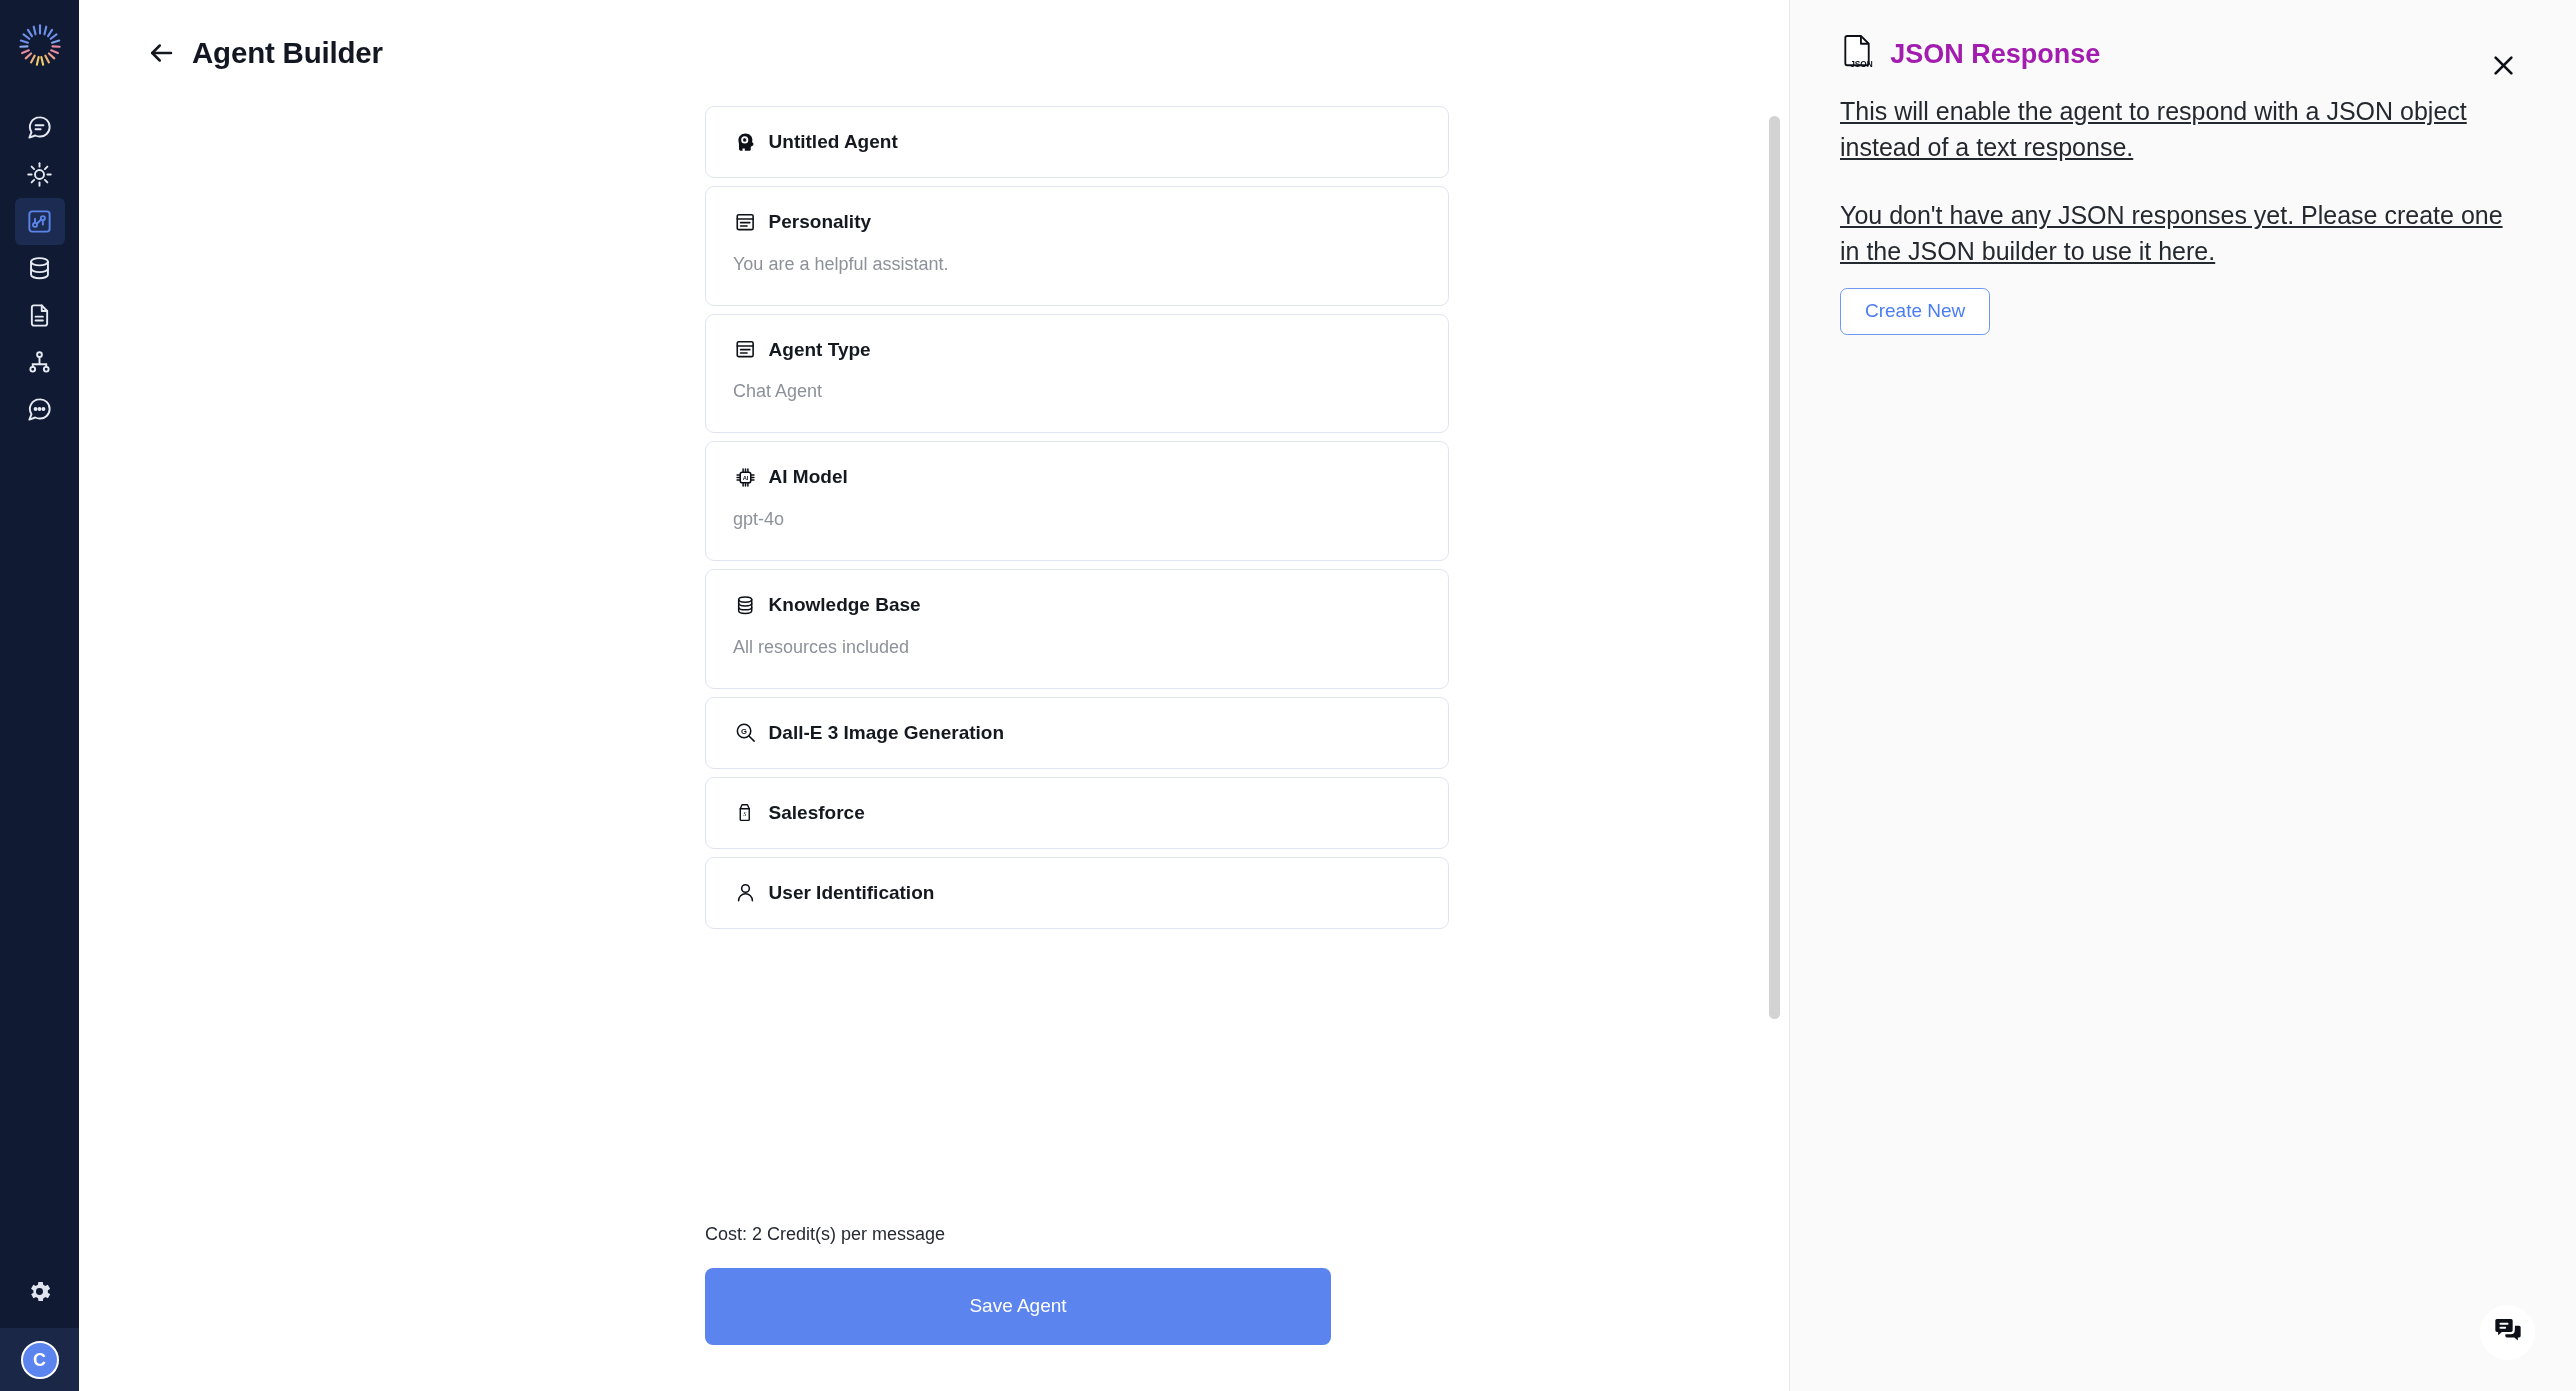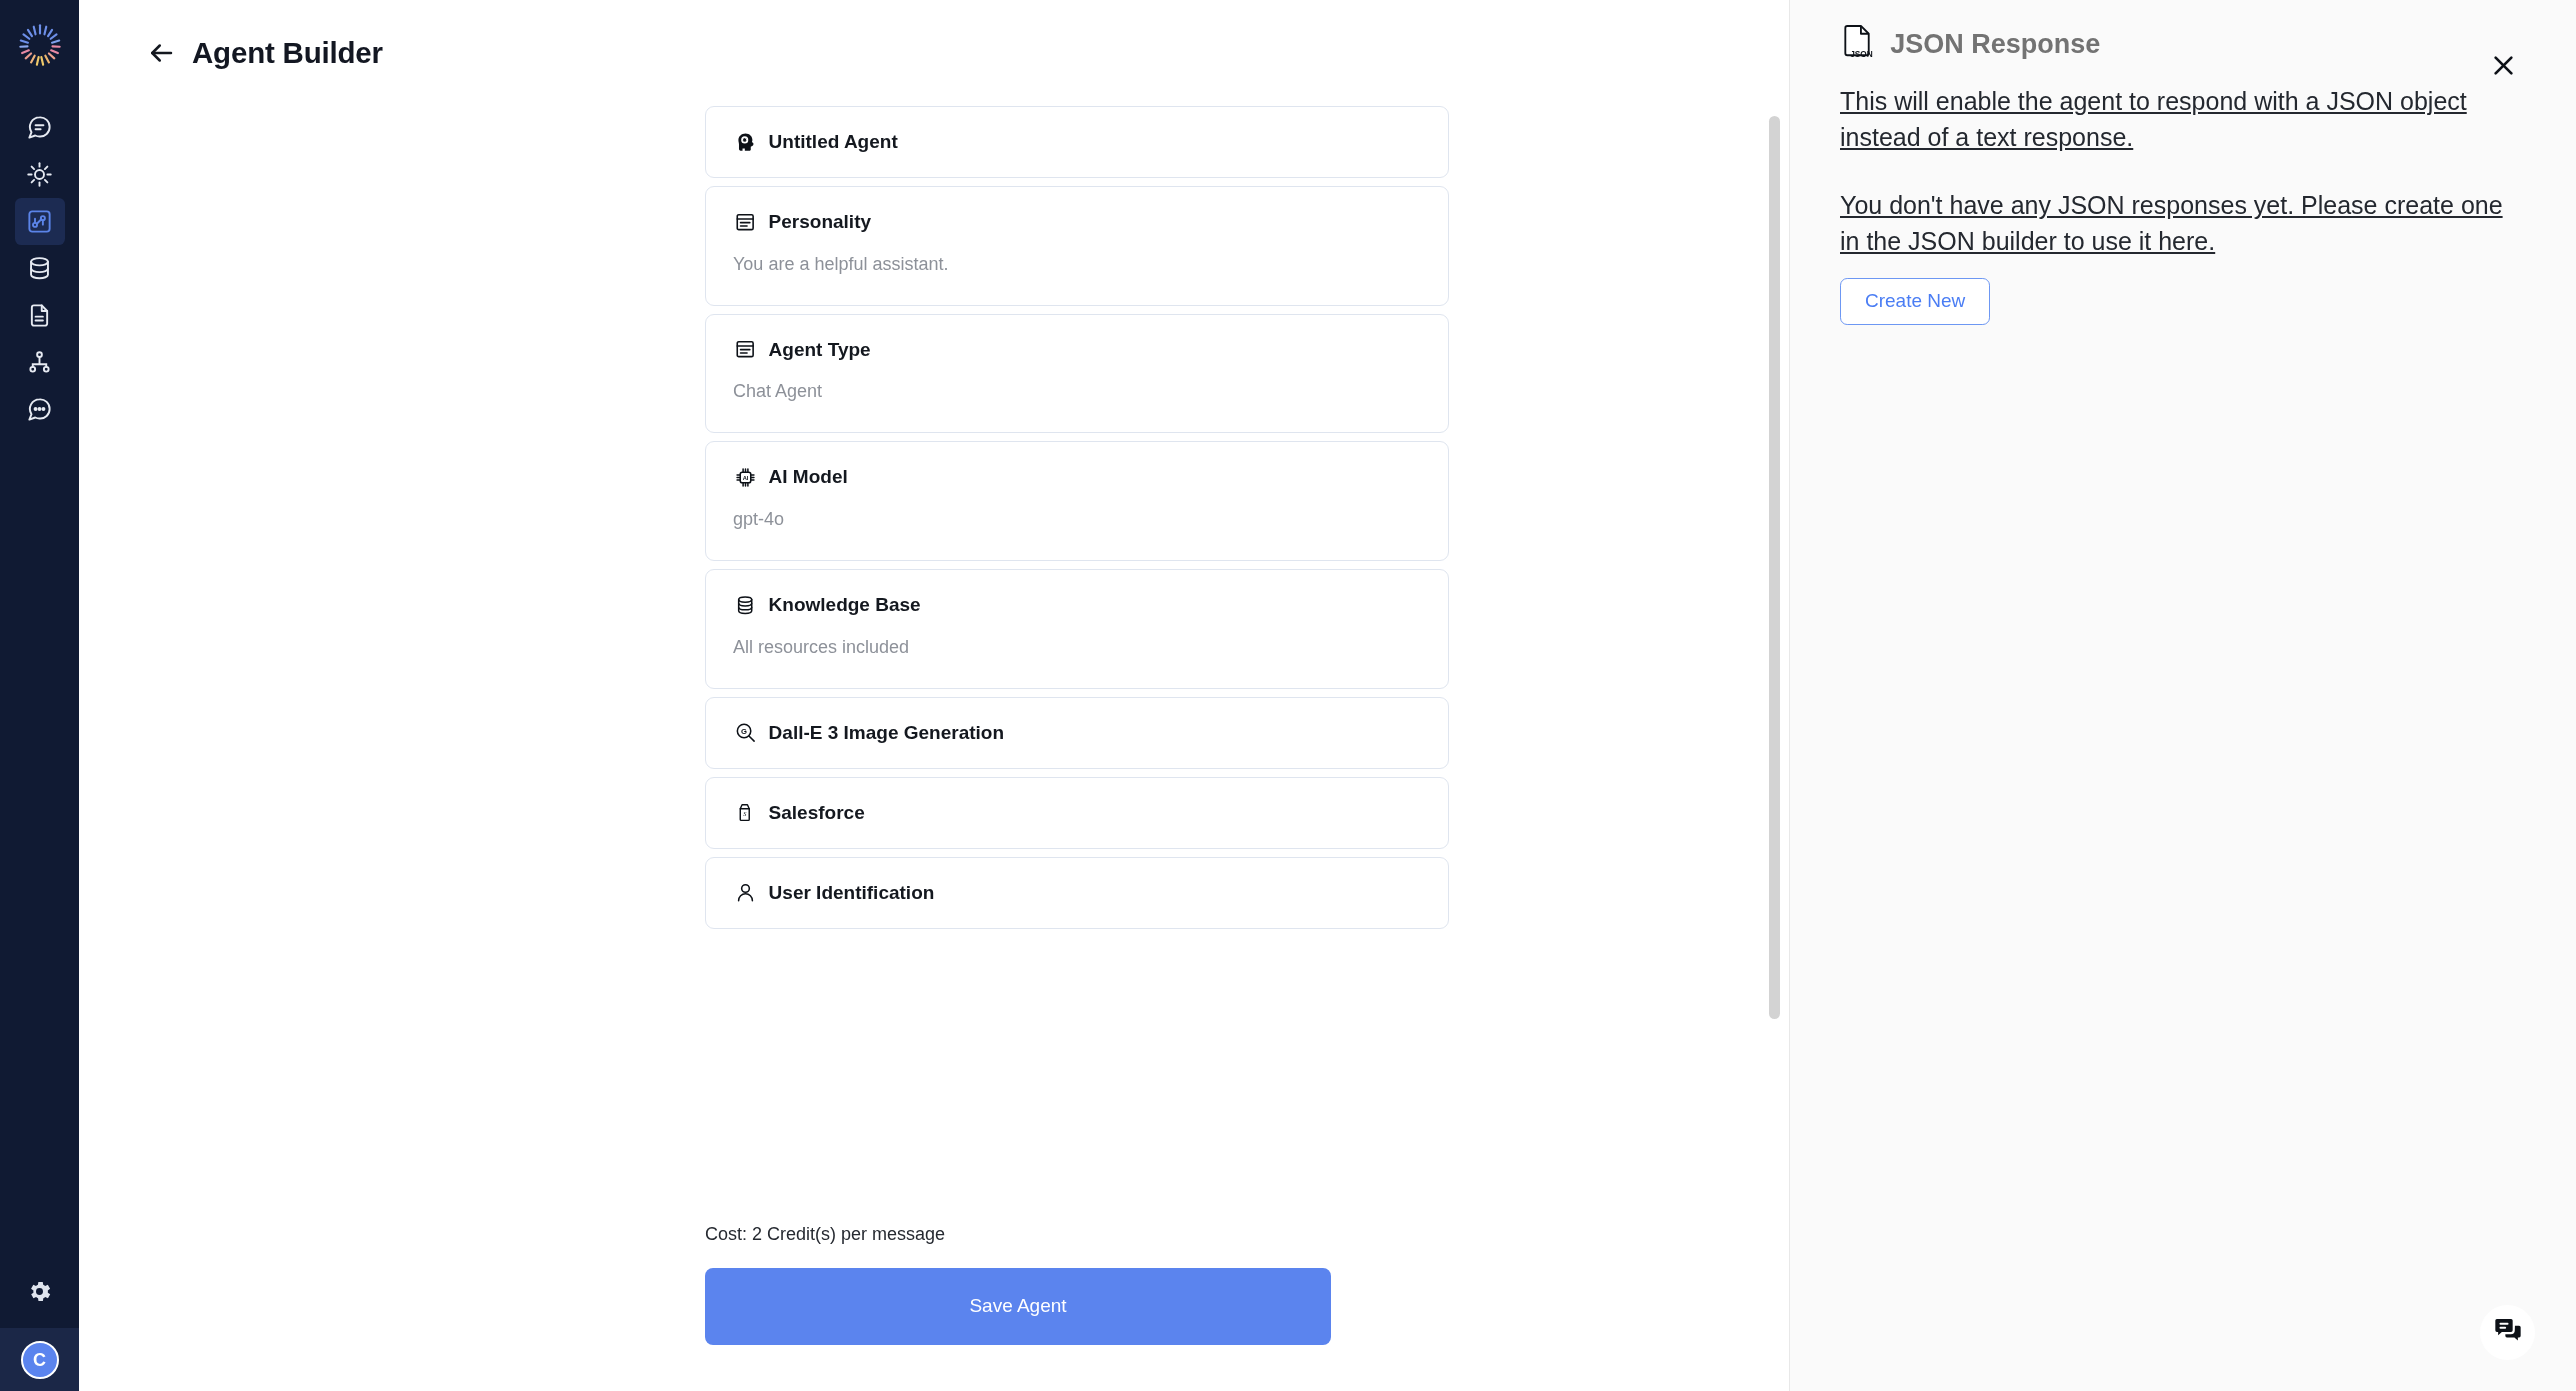--- a/index.html
+++ b/index.html
@@ -85,25 +85,25 @@
     margin-top: 23px; width: 626px; height: 77px;
     background: #5b84ee; border: none; border-radius: 8px;
     color: #ffffff; font-size: 19px; font-family: "Liberation Sans", sans-serif;
     cursor: pointer; display: flex; align-items: center; justify-content: center;
   }
 
   
   .right-panel {
     width: 787px; flex: 0 0 787px; height: 1392px;
     background: #fafafa; border-left: 0.9px solid #e8e8e8;
-    padding: 24px 50px 0 50px; position: relative;
+    padding: 34px 50px 0 50px; position: relative;
   }
   .rp-header { display: flex; align-items: flex-start; }
   .rp-icon { width: 36px; height: 39px; flex: 0 0 36px; margin-right: 14.3px; }
-  .rp-title { font-size: 27px; font-weight: 700; color: #737373; padding-top: 5.4px; }
+  .rp-title { font-size: 27px; font-weight: 700; color: #a21caf; padding-top: 5.4px; }
   .rp-close {
     position: absolute; top: 52px; right: 59px;
     width: 27px; height: 27px; cursor: pointer;
   }
   .rp-para { margin-top: 19.7px; font-size: 25px; line-height: 1.45; color: #24282f; text-decoration: underline; }
   .rp-para.second { margin-top: 32px; }
   .create-btn {
     margin-top: 18px; padding: 11.6px 24px;
     background: #ffffff; border: 0.9px solid #6d97f3; border-radius: 7.2px;
     color: #4a7df4; font-size: 19px; font-family: "Liberation Sans", sans-serif;

